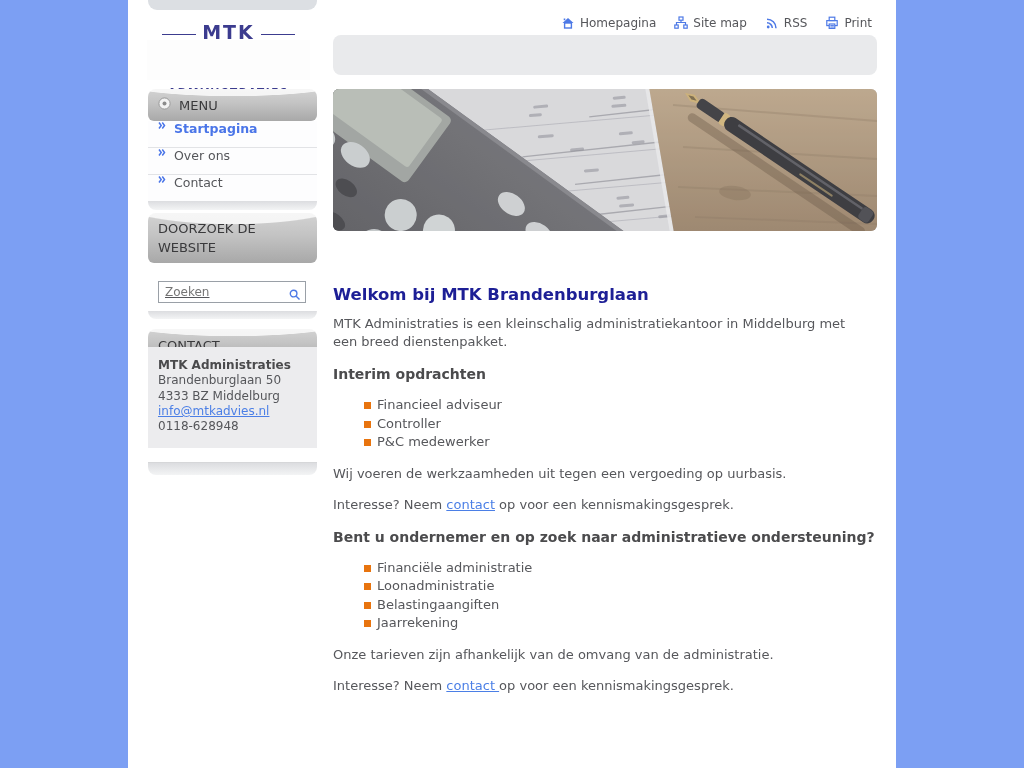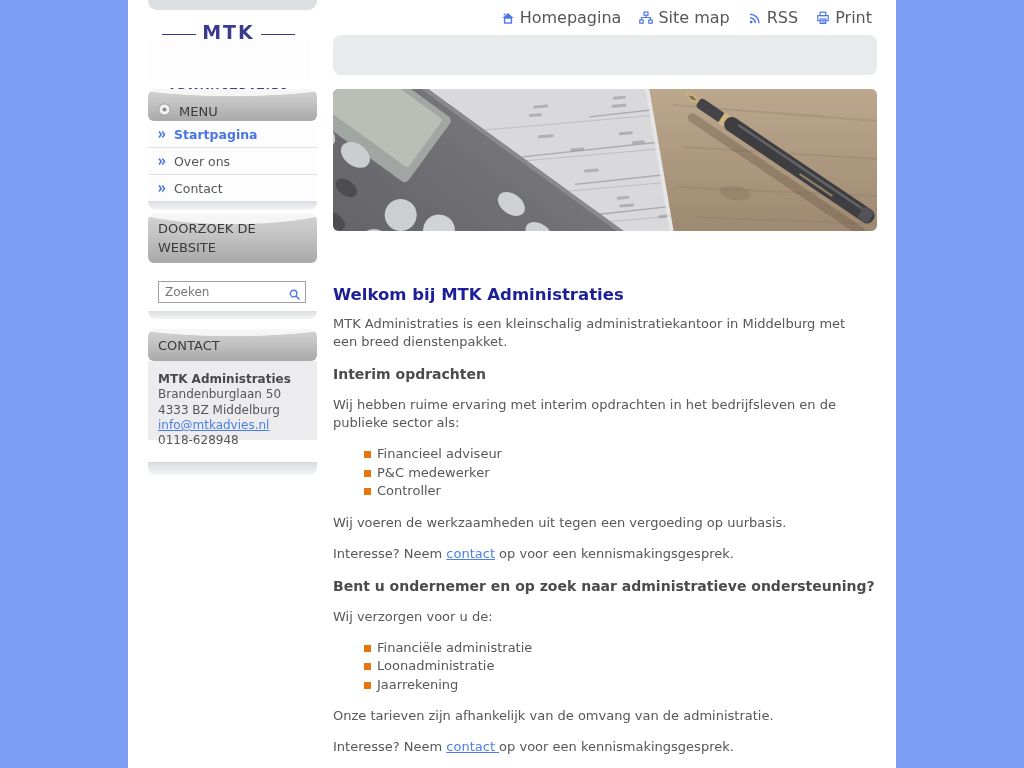--- a/index.html
+++ b/index.html
@@ -12,22 +12,22 @@
   .wrapper{
     position:absolute;left:128px;top:0;width:768px;height:768px;
     background:#ffffff;
   }
   
   .top-pill{
     position:absolute;left:20px;top:0;width:169px;height:10px;
     background:#dcdfe3;border-radius:0 0 9px 9px;
   }
   .topbar{
-    position:absolute;top:8px;right:24px;display:flex;gap:18px;align-items:center;
-    font-size:16px;color:#55565a;
+    position:absolute;top:16px;right:24px;display:flex;gap:18px;align-items:center;
+    font-size:12px;color:#55565a;
   }
   .topbar a{display:flex;align-items:center;gap:5px;color:#55565a;text-decoration:none;cursor:pointer;}
   .topbar svg{display:block;}
   
   .logo-box{
     position:absolute;left:19px;top:40px;width:163px;height:40px;
     background:#fdfdfd;display:flex;flex-direction:column;align-items:center;justify-content:center;
     cursor:pointer;
     gap:44px;
   }
@@ -43,43 +43,43 @@
       linear-gradient(180deg,#d3d3d3 0%,#c3c3c3 45%,#a8a8a8 100%);
     border-radius:8px 8px 6px 6px;
     color:#3a3a3c;font-size:13px;line-height:19px;
     display:flex;align-items:center;padding:0 10px;
   }
   .side-strip{
     position:absolute;left:20px;width:169px;height:9px;
     background:linear-gradient(180deg,#dcdde0,#f3f4f5);
     border-radius:0 0 8px 8px;
   }
-  .menu-header{top:89px;height:32px;gap:8px;align-items:flex-end;}
+  .menu-header{top:89px;height:32px;gap:8px;}
   .search-header{top:213px;height:50px;align-items:flex-start;padding-top:6px;}
   .contact-header{top:329px;height:32px;}
   
   .menu-list{position:absolute;left:20px;top:121px;width:169px;}
   .menu-item{
-    height:26px;display:flex;align-items:center;gap:8px;padding-left:10px;
+    height:26px;display:flex;align-items:flex-start;gap:8px;padding-left:10px;
     background:#fdfdfe;border-bottom:1px solid #e2e3e6;cursor:pointer;
     font-size:12.5px;color:#55565a;
   }
   .menu-item.active span{color:#4a75e8;font-weight:bold;}
   .menu-strip{top:201px;}
   
   .search-box{position:absolute;left:30px;top:281px;width:148px;height:22px;}
   .search-box input{
     width:100%;height:100%;box-sizing:border-box;border:1px solid #9aa0a7;background:#fff;
-    font-family:inherit;font-size:12px;color:#55565a;padding:2px 22px 2px 6px;outline:none;
+    font-family:inherit;font-size:12px;color:#55565a;padding:2px 22px 2px 6px;outline:none;text-decoration:underline;
   }
   .search-box .mag{position:absolute;right:5px;top:5px;cursor:pointer;}
   .search-strip{top:311px;height:8px;}
   
   .contact-body{
-    position:absolute;left:20px;top:361px;width:169px;height:79px;box-sizing:border-box;
+    position:absolute;left:20px;top:347px;width:169px;height:101px;box-sizing:border-box;
     background:#ececee;padding:11px 10px 8px 10px;font-size:12px;line-height:15.3px;color:#55565a;
   }
   .contact-company{font-weight:bold;color:#4a4a4c;}
   .contact-email{display:inline-block;color:#4b7fe6;text-decoration:underline;cursor:pointer;}
   .contact-strip{top:462px;height:13px;border-top:1px solid #d6d7d9;box-sizing:border-box;}
   
   .main-headerbar{
     position:absolute;left:205px;top:35px;width:544px;height:40px;
     background:#e9eaec;border-radius:8px;
   }
@@ -331,37 +331,36 @@
         <ellipse cx="-28" cy="170" rx="12" ry="7.5" fill="#2c2c31"></ellipse>
         <ellipse cx="12" cy="196" rx="12" ry="7.5" fill="#35353a"></ellipse>
         <ellipse cx="130" cy="130" rx="13" ry="8.5" fill="#c0c3c5"></ellipse>
         <ellipse cx="168" cy="138" rx="13" ry="8.5" fill="#c6c9cb"></ellipse>
       </g>
       <rect width="544" height="142" fill="#ffffff" opacity=".14"></rect>
     </svg>
   </div>
 
   <div class="main-content">
-    <h2>Welkom bij MTK Administraties</h2>
+    <h2>Welkom bij MTK Brandenburglaan</h2>
     <p>MTK Administraties is een kleinschalig administratiekantoor in Middelburg met een breed dienstenpakket.</p>
 
     <h4>Interim opdrachten</h4>
-    <p>Wij hebben ruime ervaring met interim opdrachten in het bedrijfsleven en de publieke sector als:</p>
     <ul>
       <li>Financieel adviseur</li>
+      <li>Controller</li>
       <li>P&amp;C medewerker</li>
-      <li>Controller</li>
     </ul>
     <p>Wij voeren de werkzaamheden uit tegen een vergoeding op uurbasis.</p>
     <p><span>Interesse? Neem </span><a>contact</a><span> op voor een kennismakingsgesprek.</span></p>
 
     <h4>Bent u ondernemer en op zoek naar administratieve ondersteuning?</h4>
-    <p>Wij verzorgen voor u de:</p>
     <ul>
       <li>Financiële administratie</li>
       <li>Loonadministratie</li>
+      <li>Belastingaangiften</li>
       <li>Jaarrekening</li>
     </ul>
     <p>Onze tarieven zijn afhankelijk van de omvang van de administratie.</p>
     <p><span>Interesse? Neem </span><a>contact </a><span>op voor een kennismakingsgesprek.</span></p>
   </div>
 
 </div>
 
 </body></html>

